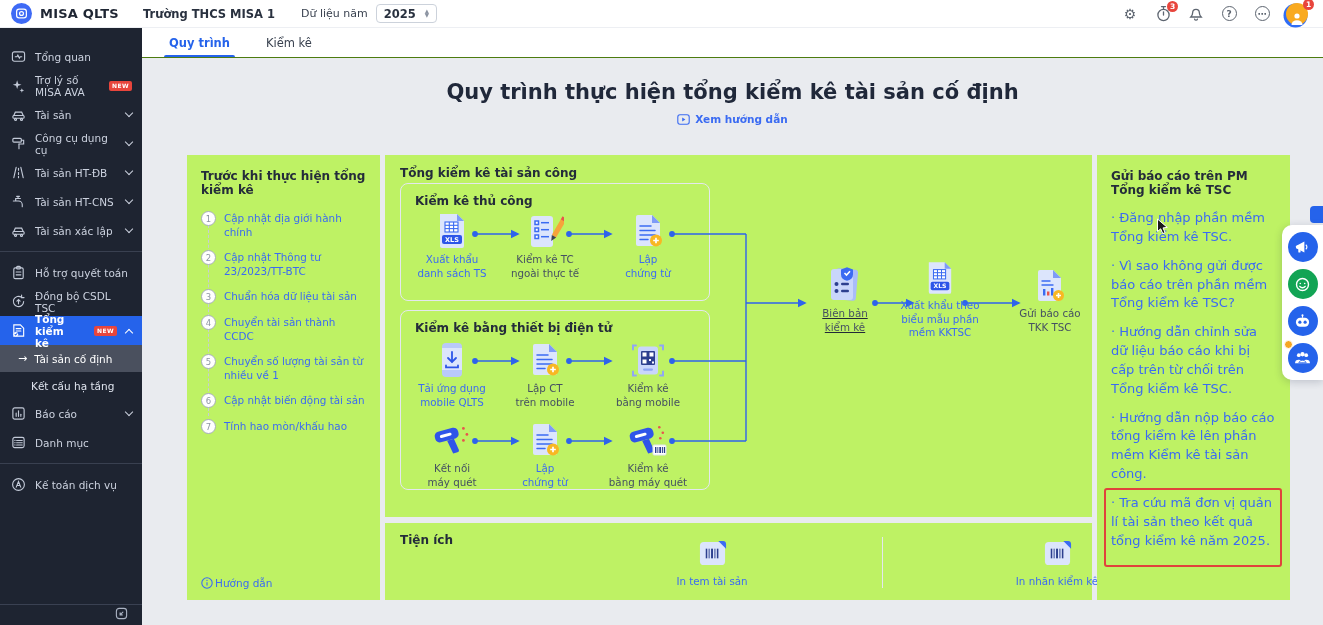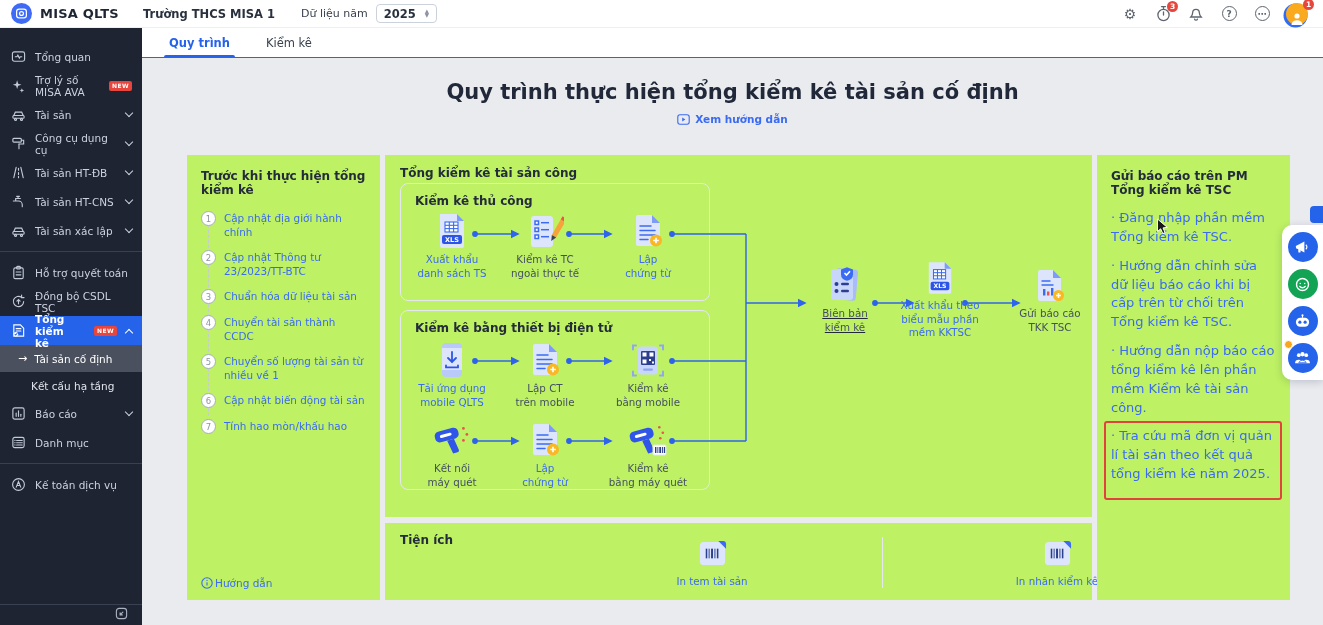--- a/index.html
+++ b/index.html
@@ -719,20 +719,21 @@
         </svg>
       </span>
       <div class="flow-label link">In nhãn kiểm kê</div>
     </div>
   </div>
 
   <div class="card report-card">
     <div class="card-title">Gửi báo cáo trên PM Tổng kiểm kê TSC</div>
     <div class="r-links">
       <div class="r-link">· Đăng nhập phần mềm Tổng kiểm kê TSC.</div>
+      <div class="r-link">· Vì sao không gửi được báo cáo trên phần mềm Tổng kiểm kê TSC?</div>
       <div class="r-link">· Hướng dẫn chỉnh sửa dữ liệu báo cáo khi bị cấp trên từ chối trên Tổng kiểm kê TSC.</div>
       <div class="r-link">· Hướng dẫn nộp báo cáo tổng kiểm kê lên phần mềm Kiểm kê tài sản công.</div>
       <div class="hl-wrap">
         <div class="r-link" style="margin-bottom:0;">· Tra cứu mã đơn vị quản lí tài sản theo kết quả tổng kiểm kê năm 2025.</div>
         <div class="red-frame"></div>
       </div>
     </div>
   </div>
 </div>
 

